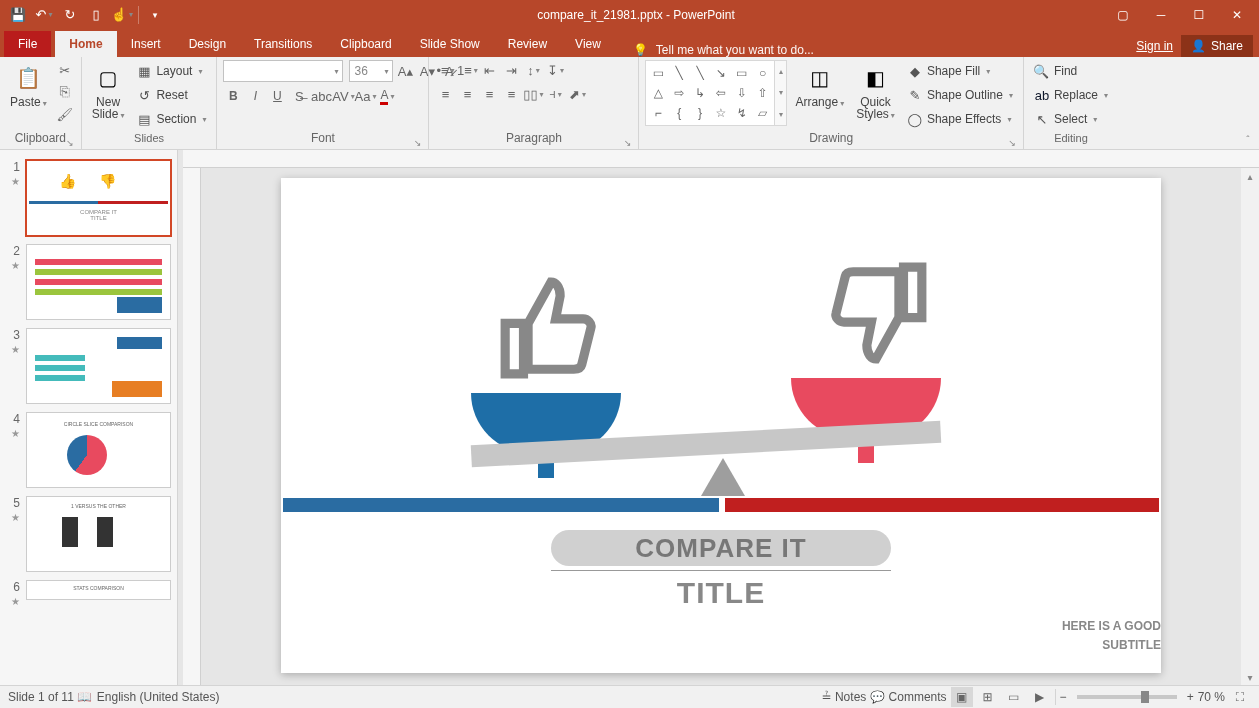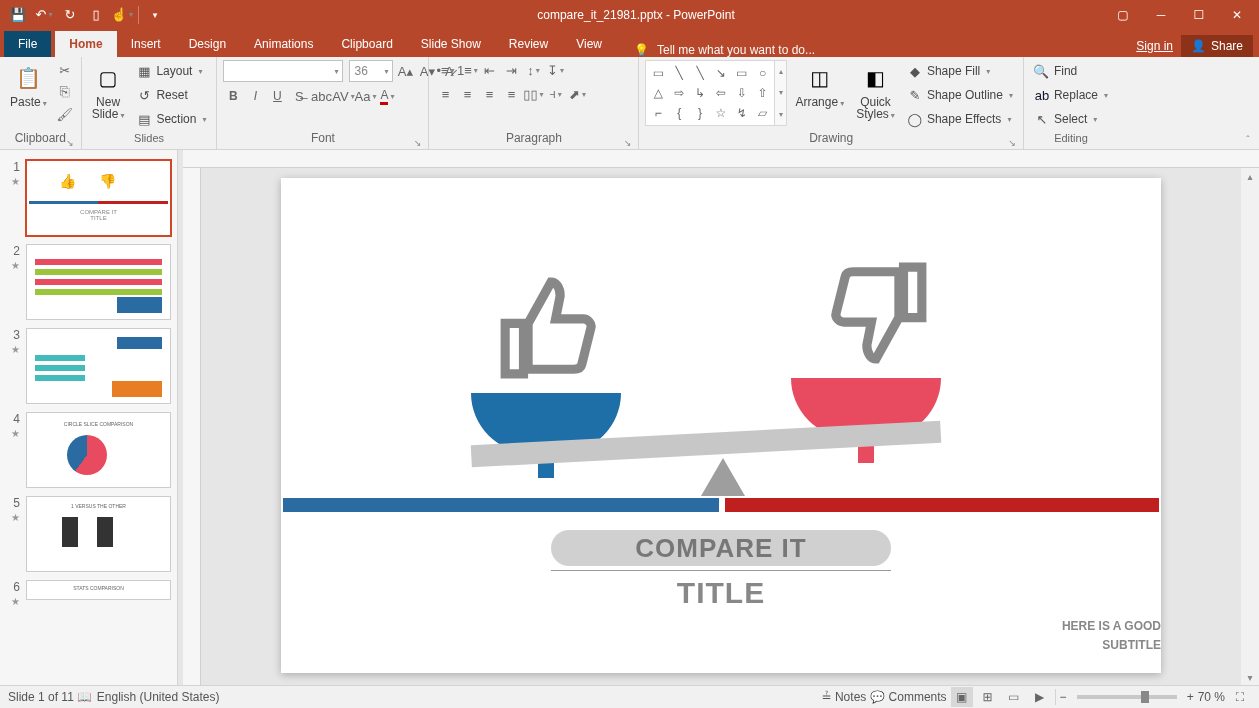--- a/index.html
+++ b/index.html
@@ -6,21 +6,21 @@
 body { background:#fff; width:1259px; height:708px; overflow:hidden; display:flex; flex-direction:column; }
 .title-bar { height:29px; background:#b7472a; color:#fff; display:flex; align-items:center; }
 .qat { display:flex; align-items:center; padding-left:6px; gap:2px; }
 .qat-btn { width:24px; height:24px; display:flex; align-items:center; justify-content:center; color:#fff; font-size:13px; cursor:pointer; }
 .qat-sep { width:1px; height:18px; background:rgba(255,255,255,.3); margin:0 2px; }
 .title-text { flex:1; text-align:center; font-size:12px; color:#fff; font-weight:400; }
 .win-controls { display:flex; align-items:center; gap:2px; padding-right:4px; }
 .win-btn { width:36px; height:28px; display:flex; align-items:center; justify-content:center; color:#fff; cursor:pointer; }
 .ribbon-tabs { height:28px; background:#b7472a; display:flex; align-items:flex-end; padding-left:4px; }
 .ribbon-tab { padding:6px 14px 6px 14px; color:#fff; font-size:12px; cursor:pointer; }
-.ribbon-tab.file { background:#0c4a6e; margin-right:4px; }
+.ribbon-tab.file { background:#b91c1c; margin-right:4px; }
 .ribbon-tab.active { background:#f1f1f1; color:#b7472a; font-weight:600; }
 .tell-me { margin-left:18px; display:flex; align-items:center; gap:8px; color:#fff; opacity:.95; }
 .ribbon-right { margin-left:auto; display:flex; align-items:center; padding-right:6px; gap:8px; }
 .signin { color:#fff; text-decoration:underline; cursor:pointer; }
 .share-btn { background:#8c3218; padding:4px 10px; color:#fff; display:flex; align-items:center; gap:5px; cursor:pointer; }
 .ribbon { height:93px; background:#f1f1f1; border-bottom:1px solid #d4d4d4; display:flex; position:relative; }
 .group { display:flex; flex-direction:column; padding:3px 6px 2px 6px; border-right:1px solid #d4d4d4; }
 .group-body { flex:1; display:flex; align-items:flex-start; gap:4px; }
 .group-label { text-align:center; font-size:11px; color:#666; height:16px; line-height:14px; position:relative; }
 .group-label .launcher { position:absolute; right:0; bottom:1px; width:10px; height:10px; font-size:9px; color:#888; cursor:pointer; }
@@ -108,21 +108,21 @@
     <div class="win-btn">☐</div>
     <div class="win-btn close">✕</div>
   </div>
 </div>
 
 <div class="ribbon-tabs">
   <div class="ribbon-tab file">File</div>
   <div class="ribbon-tab active">Home</div>
   <div class="ribbon-tab">Insert</div>
   <div class="ribbon-tab">Design</div>
-  <div class="ribbon-tab">Animations</div>
+  <div class="ribbon-tab">Transitions</div>
   <div class="ribbon-tab">Clipboard</div>
   <div class="ribbon-tab">Slide Show</div>
   <div class="ribbon-tab">Review</div>
   <div class="ribbon-tab">View</div>
   <div class="tell-me">
     <span>💡</span>
     <span>Tell me what you want to do...</span>
   </div>
   <div class="ribbon-right">
     <span class="signin">Sign in</span>

